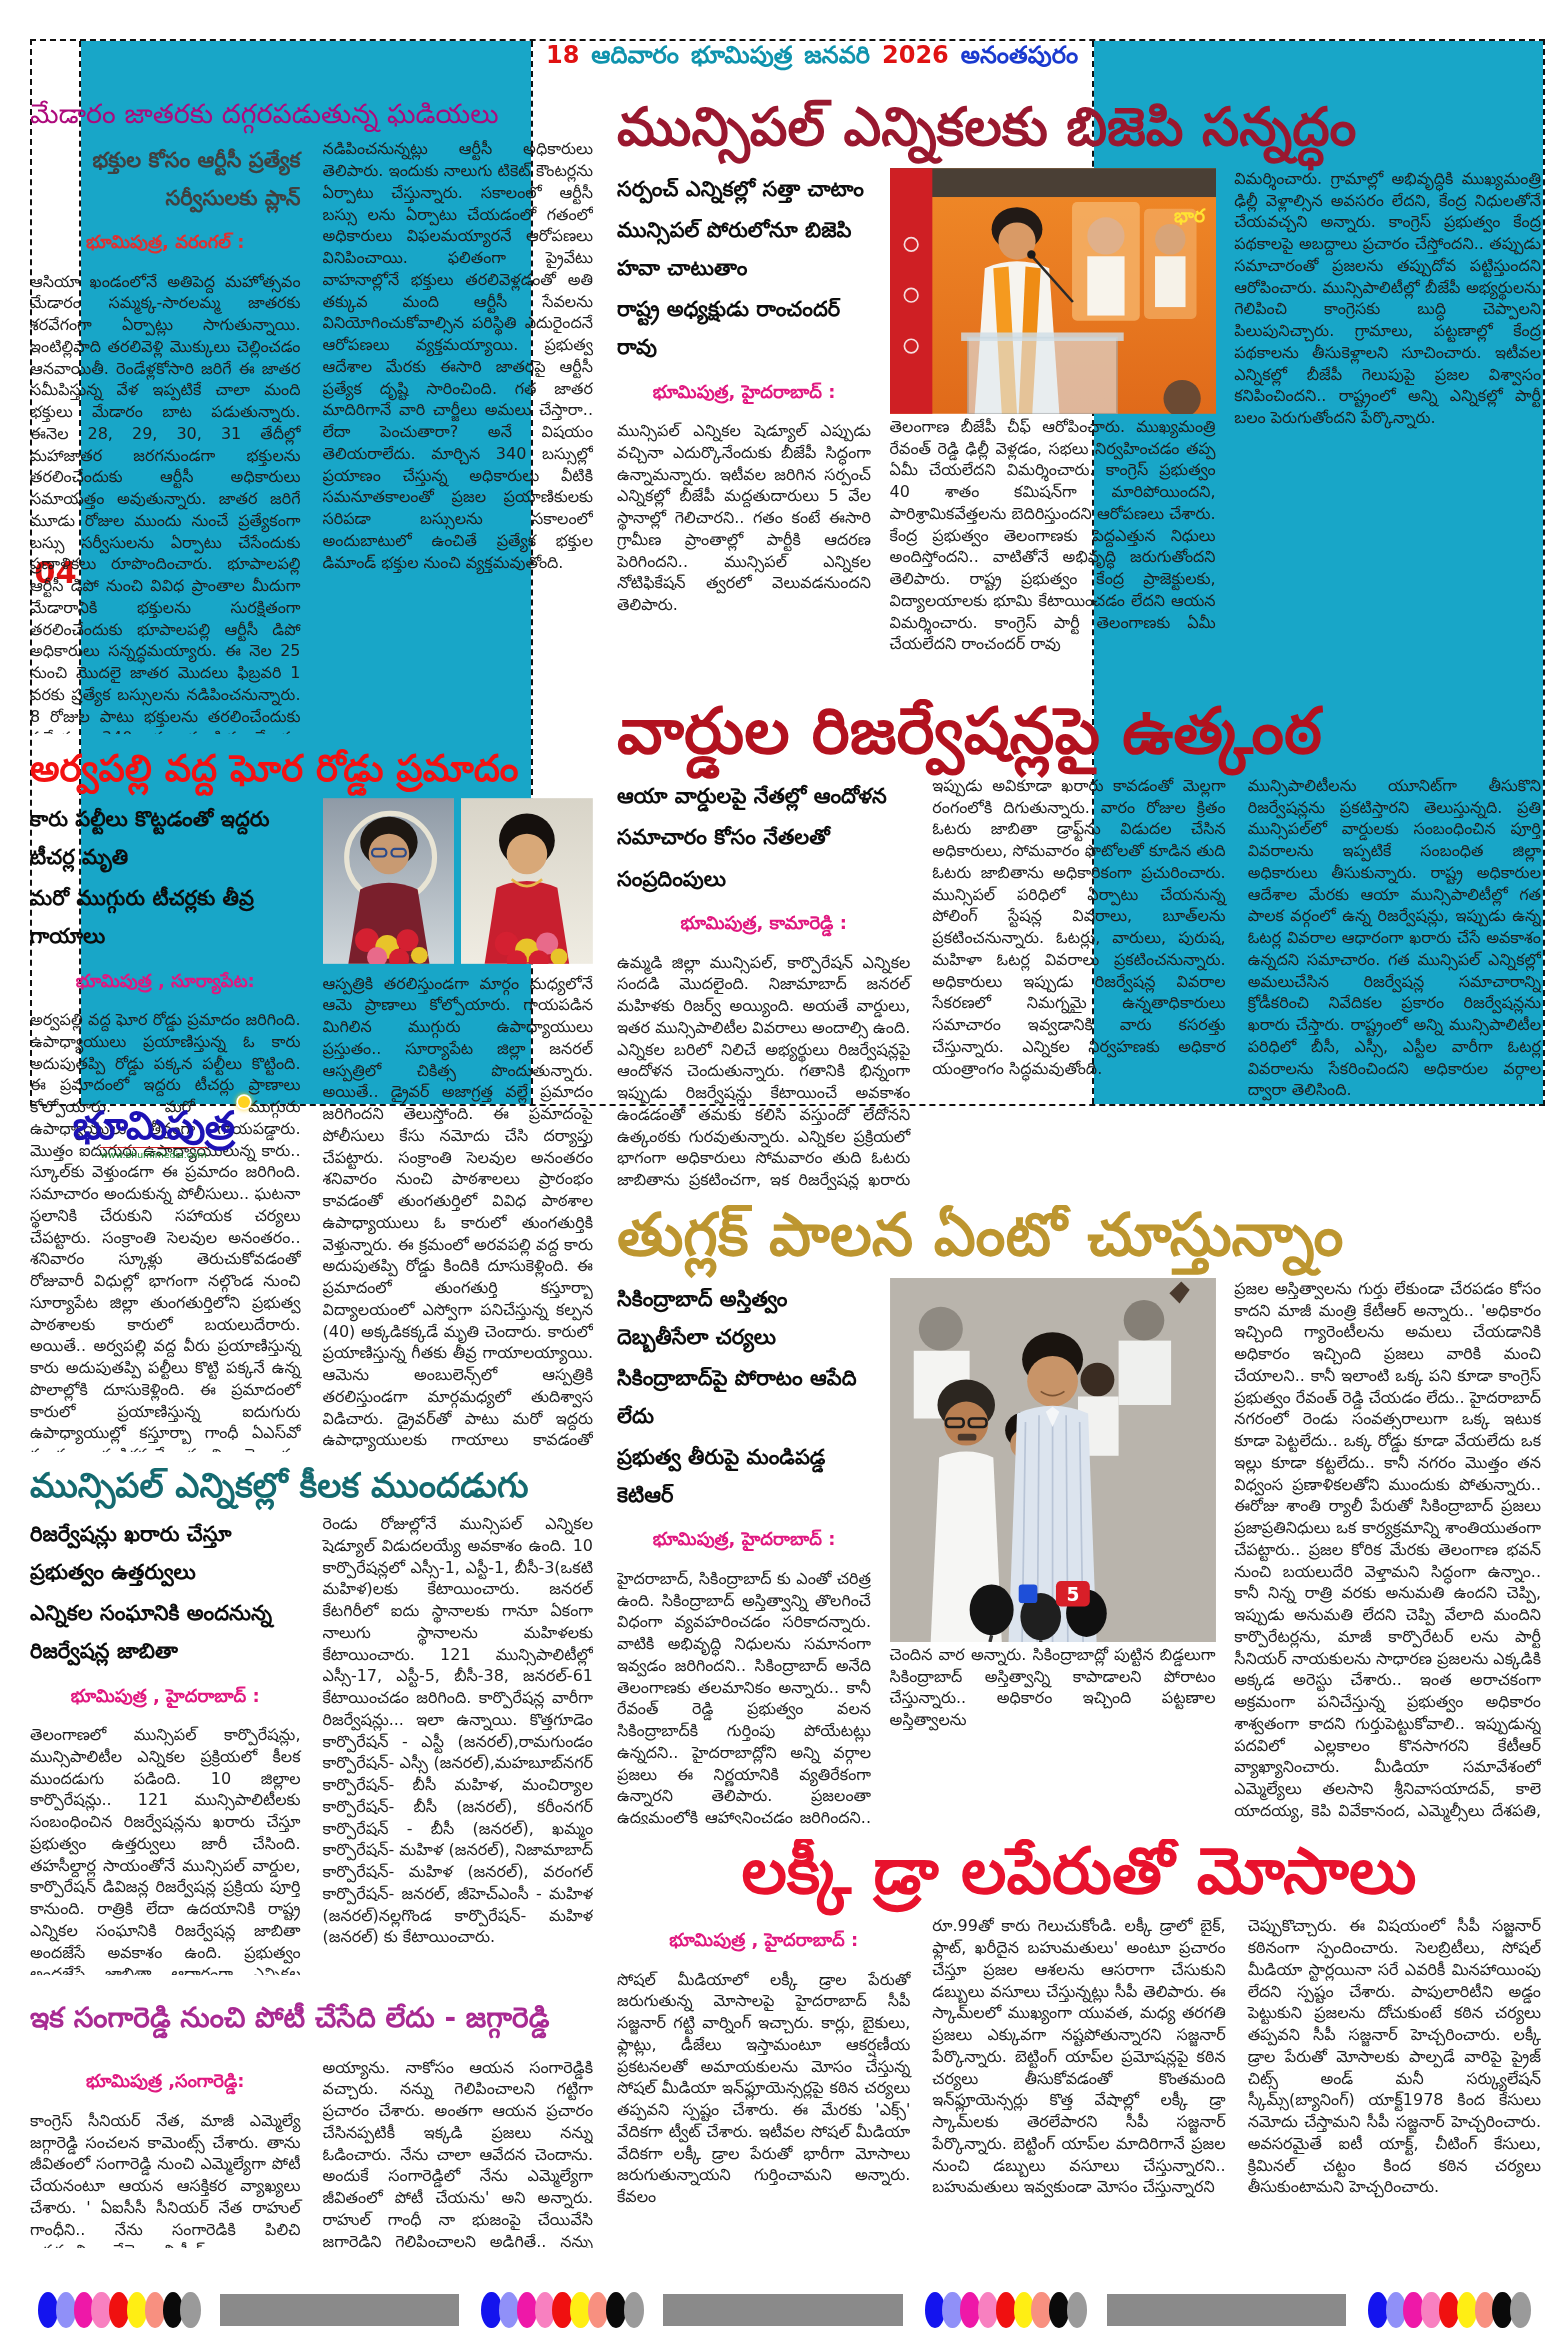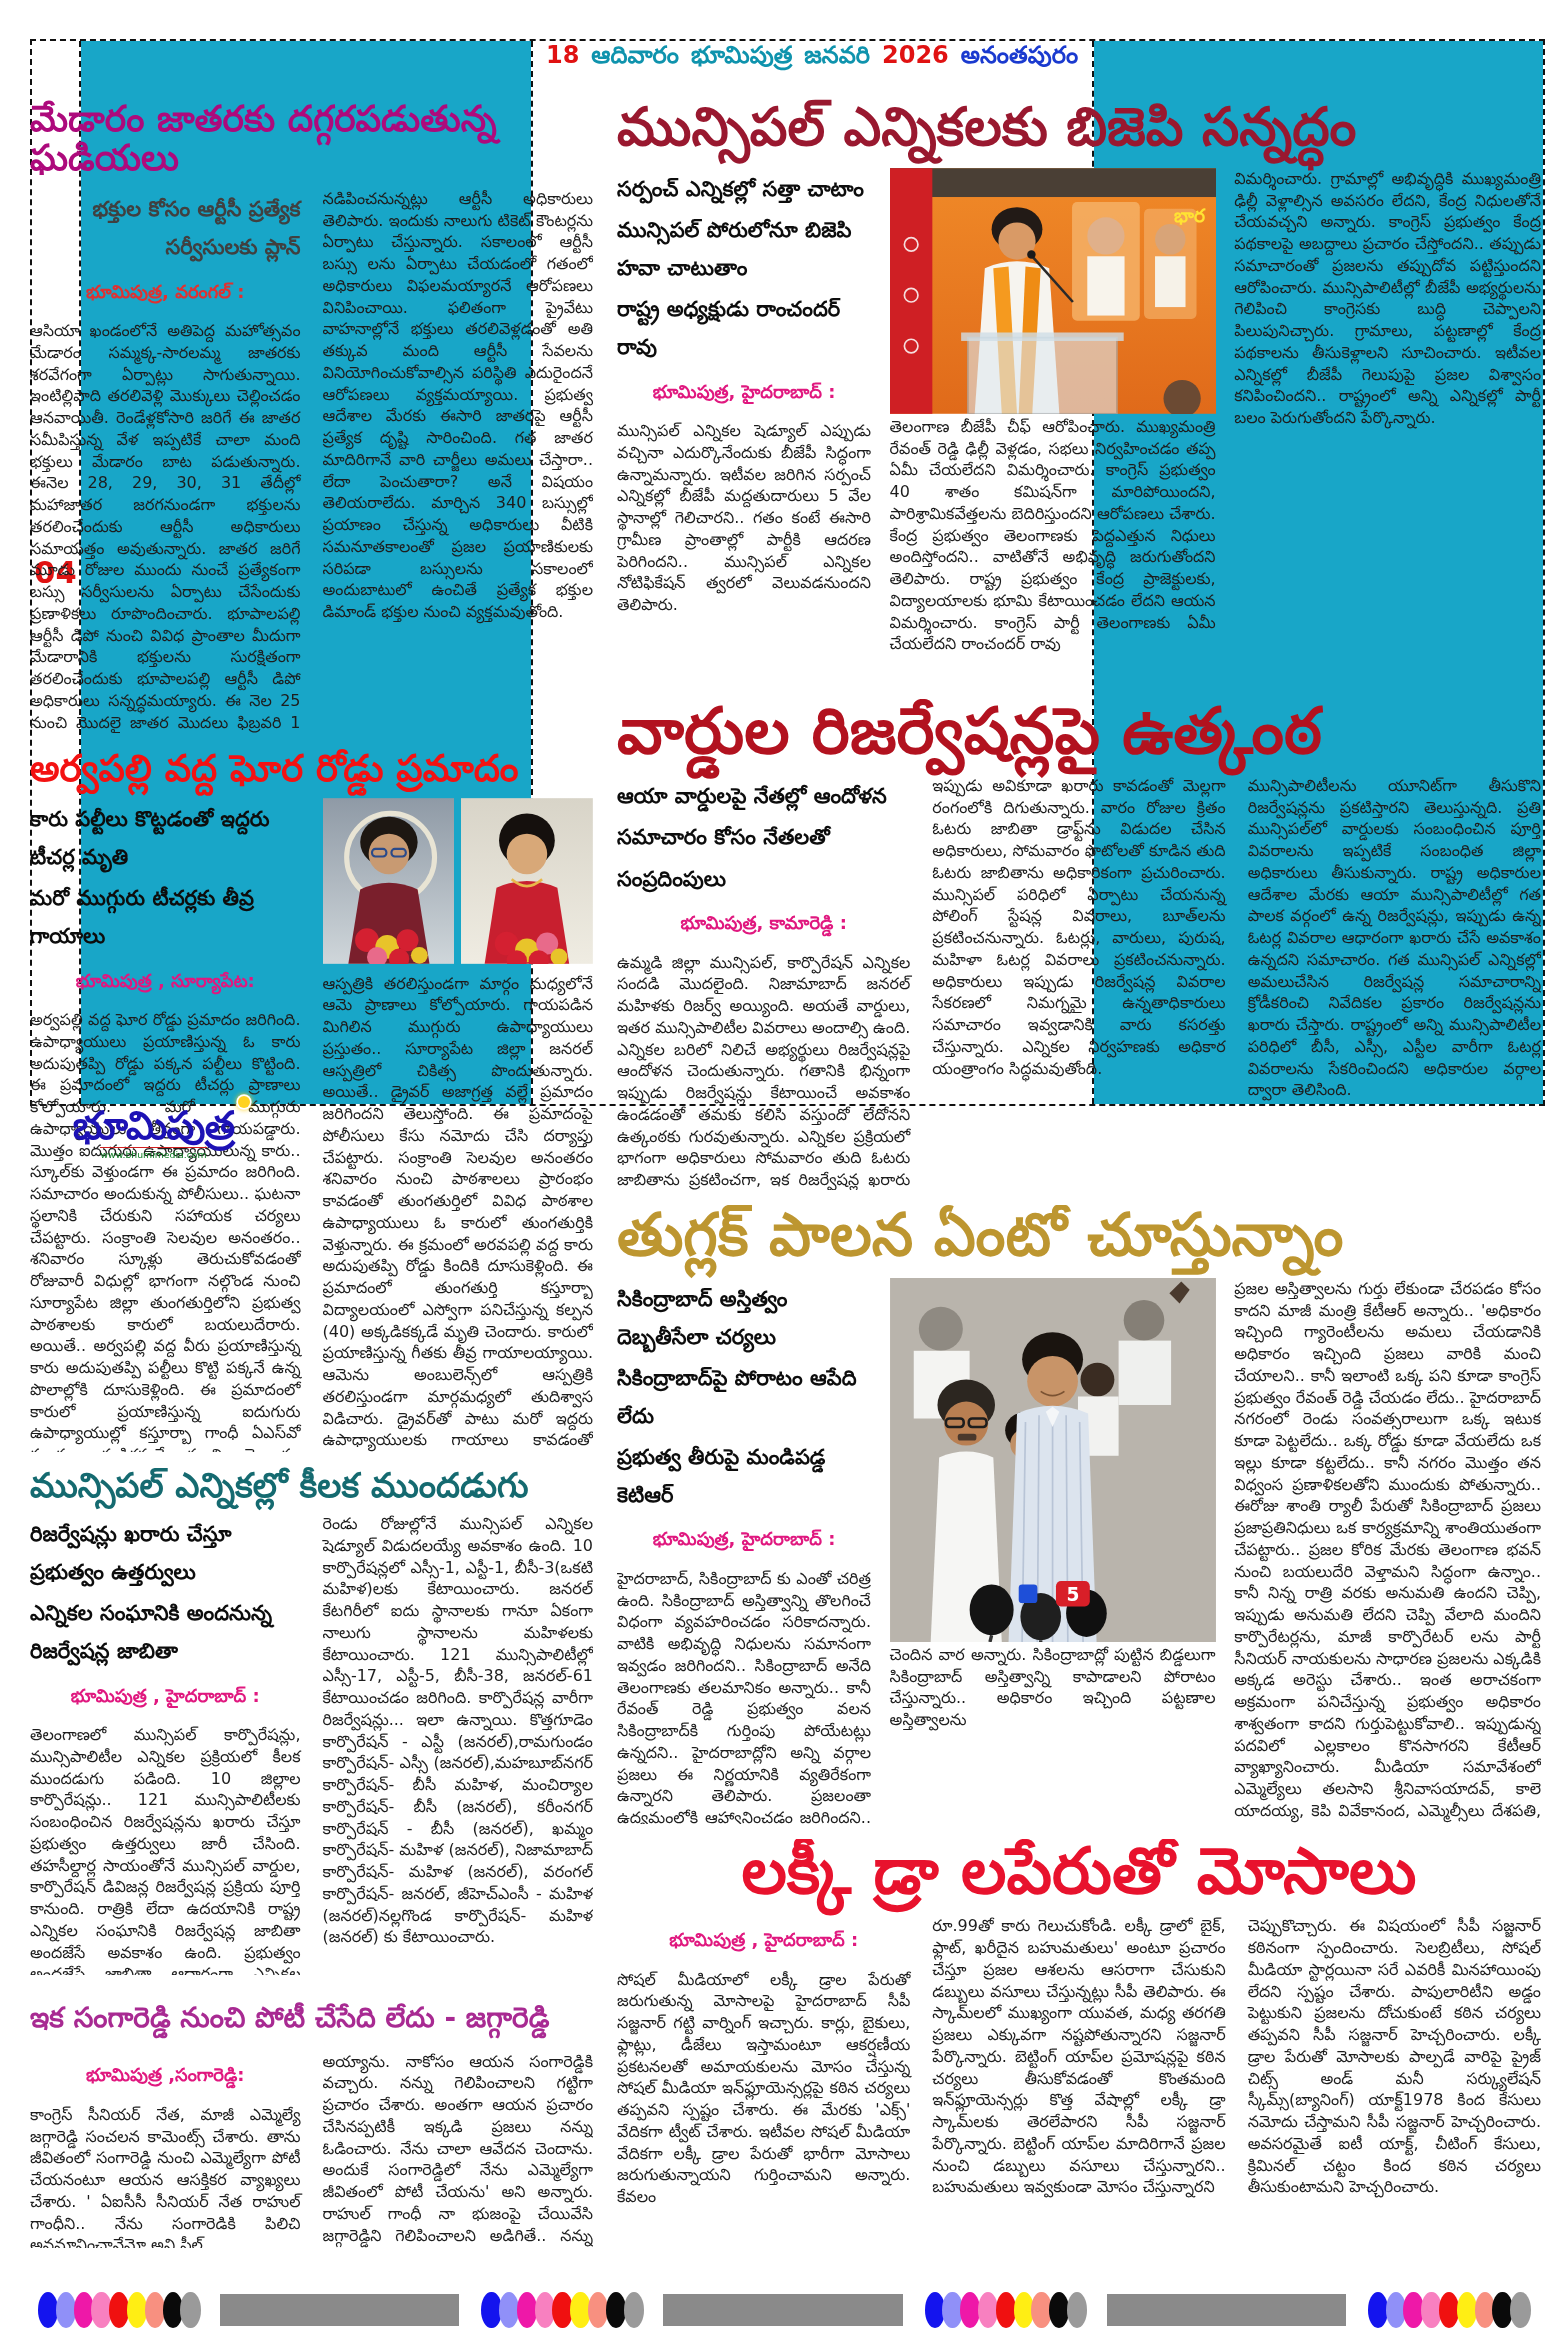--- a/index.html
+++ b/index.html
@@ -19,26 +19,26 @@
   
   .main{display:flex;gap:24px;padding:13.6px 21px 0 30px;}
   .leftcol{width:563px;flex:0 0 563px;}
   .rightcol{flex:1;min-width:0;}
   .article{overflow:hidden;margin-bottom:15.3px;}
   .cols{display:flex;gap:22px;}
   .col{flex:1;min-width:0;}
   .body{font-size:16px;line-height:1.36;text-align:justify;color:#1d1d1d;}
   .subhead{font-size:21px;font-weight:bold;line-height:1.8;color:#0d0d0d;margin:3.4px 0;}
   .byline{font-size:18px;font-weight:bold;text-align:center;margin:13.6px 0;color:#e0187f;}
-  .h-l1{font-size:36px;font-weight:bold;color:#ad0a7c;line-height:1.1;margin:0 0 10.2px;}
+  .h-l1{font-size:27px;font-weight:normal;color:#ad0a7c;line-height:1.1;margin:0 0 10.2px;}
   .sub-l1{color:#404040;text-align:right;}
   .byline-l1{color:#e03131;}
   .h-l2{font-size:37px;font-weight:bold;color:#f31212;line-height:1.1;margin:0 0 8.5px;}
   .h-l3{font-size:34px;font-weight:bold;color:#156a70;line-height:1.1;margin:0 0 8.5px;}
-  .h-l4{font-size:28px;font-weight:bold;color:#a82a92;line-height:1.15;margin:12px 0 16px;}
+  .h-l4{font-size:28px;font-weight:bold;color:#a82a92;line-height:1.15;margin:12px 0 22px;}
   .h-r1{font-size:53px;font-weight:bold;color:#99182f;line-height:1.05;margin:0 0 13.6px;}
   .h-r2{font-size:64px;font-weight:bold;color:#b2121f;line-height:1.0;margin:0 0 12px;}
   .h-r3{font-size:59px;font-weight:bold;color:#bd9630;line-height:1.0;margin:0 0 13.6px;}
   .h-r4{font-size:64px;font-weight:bold;color:#e8122d;line-height:1.0;margin:0 0 12px;text-align:center;}
   .r-grid{display:grid;grid-template-columns:254px 326px 1fr;gap:18.6px;}
   .photos2{display:flex;gap:6.8px;margin-bottom:8.5px;}
   svg{display:block;}
   .photo-below{margin-top:2px;}
   
   .footer{display:flex;align-items:center;gap:22px;margin:8.5px 34px 0 38px;height:37px;}

